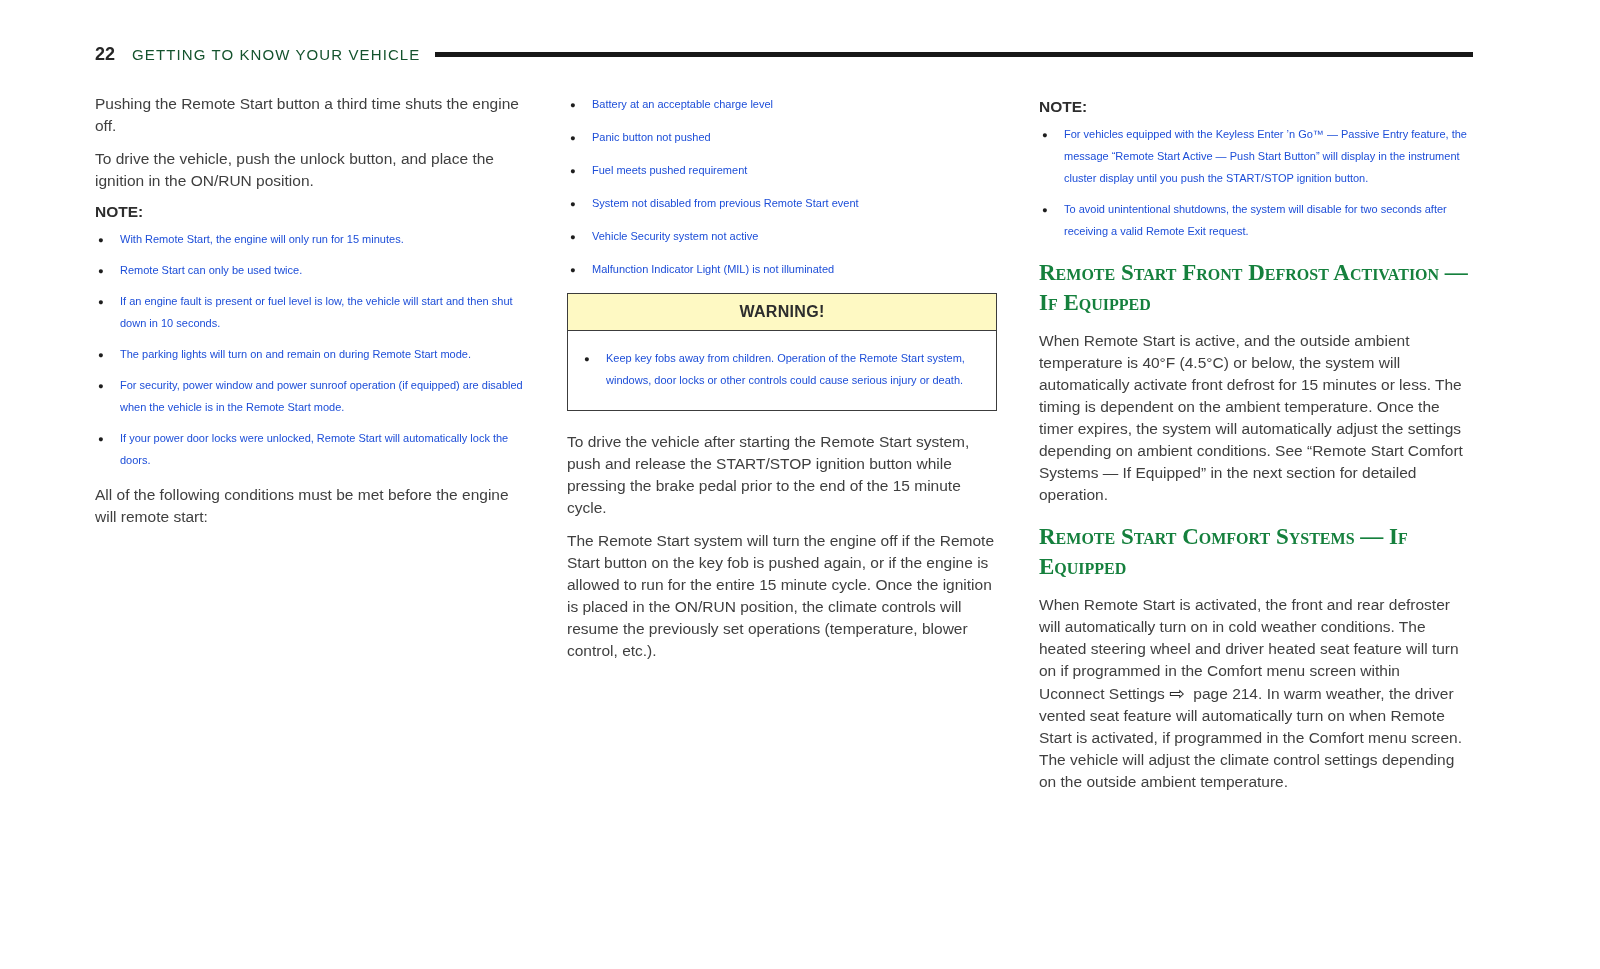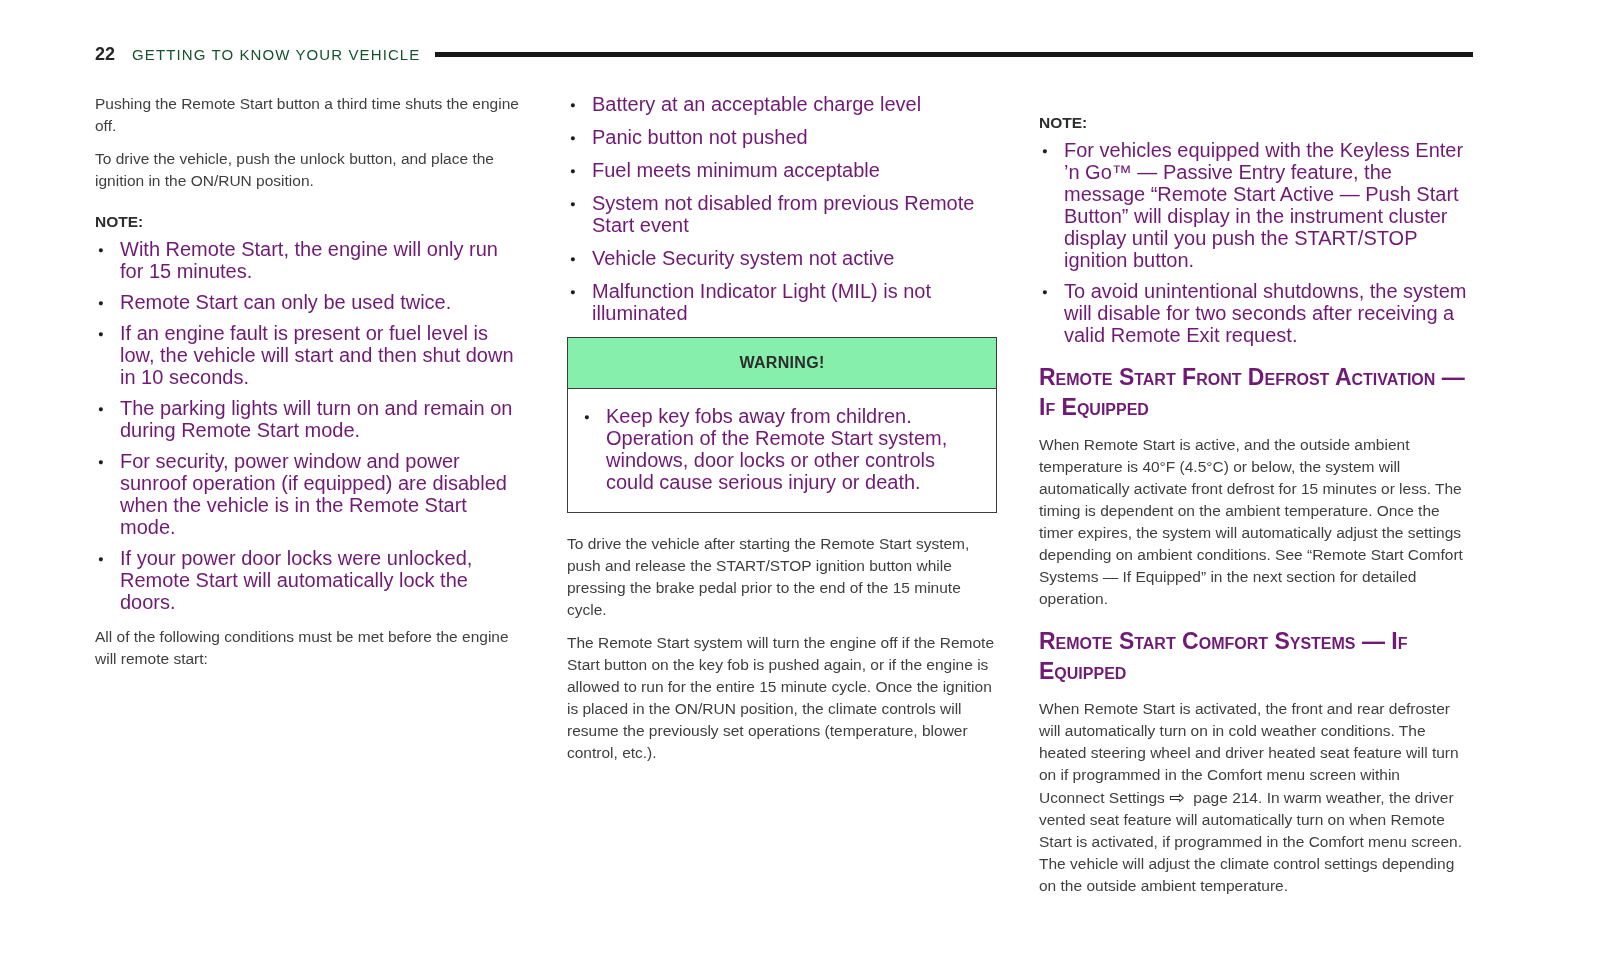--- a/index.html
+++ b/index.html
@@ -35,62 +35,63 @@
   .columns {
     position: absolute;
     top: 93px;
     left: 95px;
     display: flex;
     gap: 42px;
   }
   .col { width: 430px; }
 
   .body-text { font-size: 15.5px; line-height: 22px; margin: 0 0 11px 0; }
-  .note-label { font-size: 15.5px; font-weight: 700; color: #2d2d2d; margin: 21px 0 7px 0; }
+  .note-label { font-size: 15.5px; font-weight: 700; color: #2d2d2d; margin: 5px 0 7px 0; }
 
   ul.bullets { list-style: none; margin: 0 0 13px 0; padding: 0; }
   ul.bullets li {
     position: relative;
     padding-left: 25px;
-    font-size: 20px;
+    font-size: 11px;
     line-height: 22px;
     margin-bottom: 9px;
-    color: #701a75;
+    color: #1d4ed8;
   }
   ul.bullets li::before {
     content: "●";
     position: absolute;
     left: 3px;
     top: 1px;
     font-size: 9.5px;
     color: #1e1e1e;
   }
   ul.bullets.spaced li { margin-bottom: 11px; }
 
   .warning-box { border: 1.5px solid #3c3c3c; margin: 4px 0 20px 0; }
   .warning-title {
-    background: #86efac;
+    background: #fef9c3;
     border-bottom: 1.5px solid #3c3c3c;
     text-align: center;
     font-size: 16px;
     font-weight: 700;
     color: #2d2d2d;
-    padding: 16px 0;
+    padding: 9px 0;
     letter-spacing: 0.3px;
   }
   .warning-body { padding: 16px 13px 6px 13px; }
   .warning-body ul.bullets li { margin-bottom: 11px; }
 
   .section-heading {
     font-variant: small-caps;
     font-weight: 700;
     font-size: 23px;
     line-height: 30px;
-    color: #701a75;
+    color: #15803d;
     margin: 16px 0 12px 0;
+    font-family: Liberation Serif, serif;
   }
 
   .page-ref { white-space: nowrap; }
   .ref-arrow {
     font-family: "DejaVu Sans", sans-serif;
     font-size: 19px;
     line-height: 22px;
     color: #2a2a2a;
     margin-right: 4px;
     vertical-align: -1px;
@@ -121,21 +122,21 @@
           <li>For security, power window and power sunroof operation (if equipped) are disabled when the vehicle is in the Remote Start mode.</li>
           <li>If your power door locks were unlocked, Remote Start will automatically lock the doors.</li>
         </ul>
       <p class="body-text">All of the following conditions must be met before the engine will remote start:</p>
     </section>
 
     <section class="col">
       <ul class="bullets spaced">
           <li>Battery at an acceptable charge level</li>
           <li>Panic button not pushed</li>
-          <li>Fuel meets minimum acceptable</li>
+          <li>Fuel meets pushed requirement</li>
           <li>System not disabled from previous Remote Start event</li>
           <li>Vehicle Security system not active</li>
           <li>Malfunction Indicator Light (MIL) is not illuminated</li>
         </ul>
 
       <div class="warning-box">
         <div class="warning-title">WARNING!</div>
         <div class="warning-body">
           <ul class="bullets">
               <li>Keep key fobs away from children. Operation of the Remote Start system, windows, door locks or other controls could cause serious injury or death.</li>

